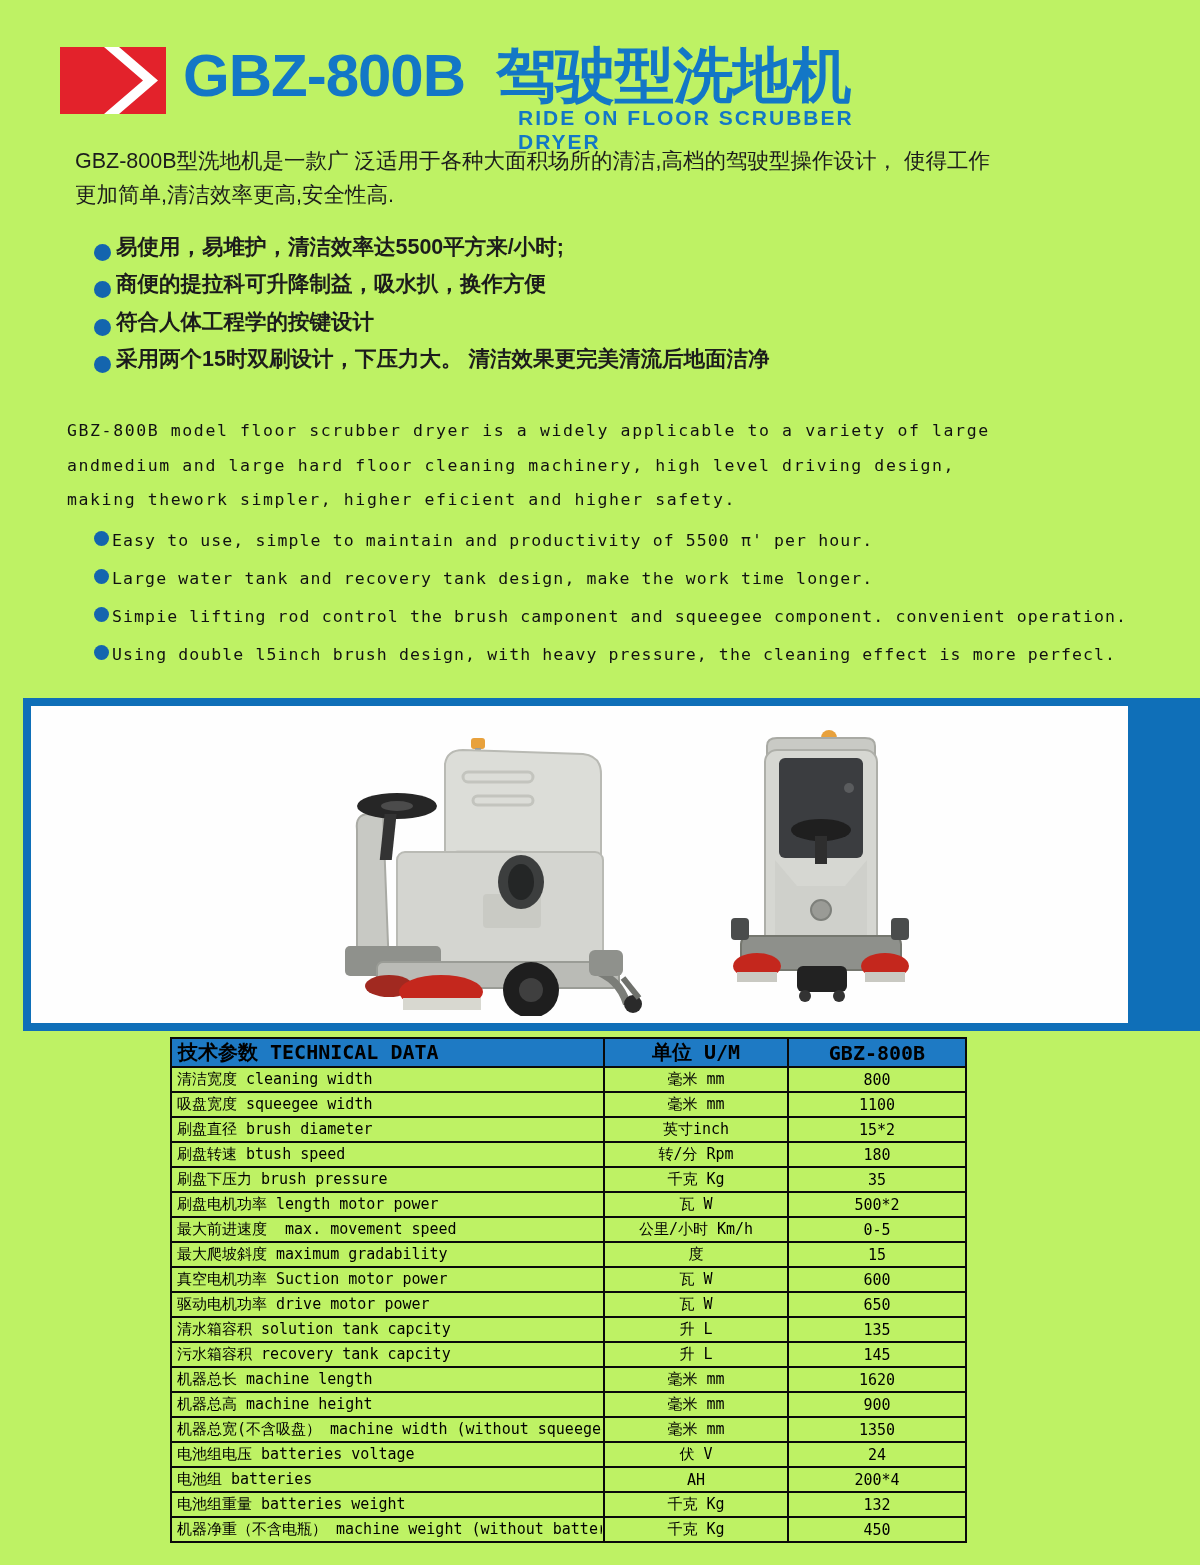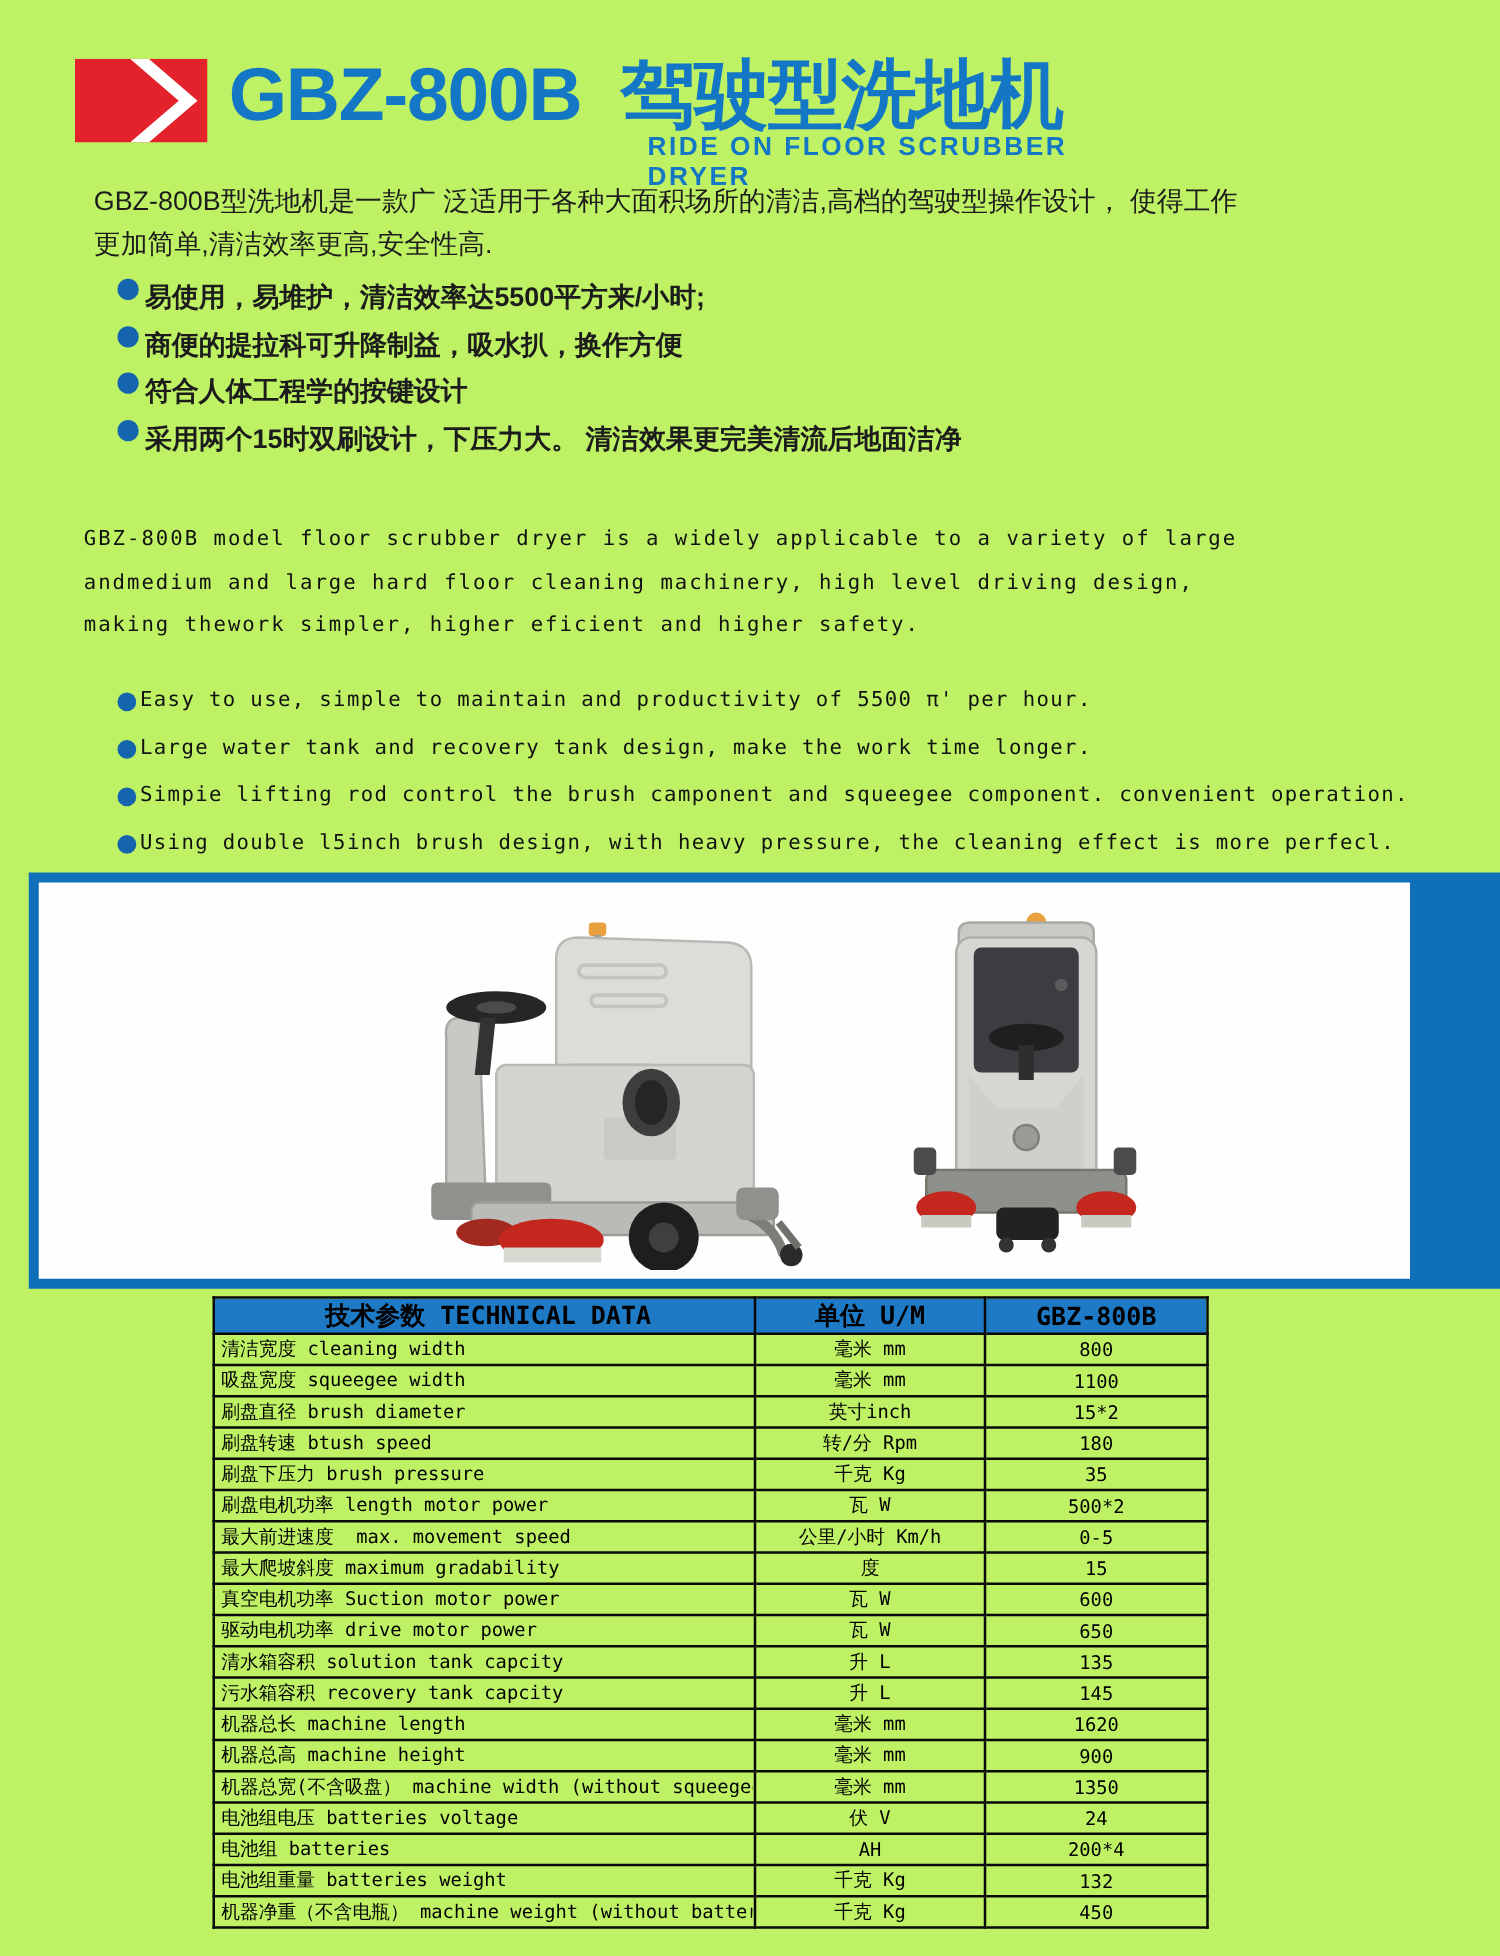--- a/index.html
+++ b/index.html
@@ -10,51 +10,51 @@
   .logo { position:absolute; left:60px; top:47px; width:106px; height:67px; }
   .title { position:absolute; left:183px; top:36px; font-size:60px; font-weight:700;
            color:#1377c6; white-space:pre; letter-spacing:-1px; }
   .subtitle { position:absolute; left:518px; top:106px; width:374px; 
               font-size:21px; font-weight:700; color:#1377c6; letter-spacing:2px; }
 
   
   .intro-cn { position:absolute; left:75px; top:144px; width:960px; font-size:21.5px;
               line-height:34px; color:#1c1c1c; font-weight:500; white-space:pre-line; }
   .bullets-cn { position:absolute; left:94px; top:223px; }
-  .bullets-cn .bullet-item { height:37.5px; display:flex; align-items:flex-start;
+  .bullets-cn .bullet-item { height:37.5px; display:flex; align-items:flex-end;
               font-size:21.5px; font-weight:600; color:#1c1c1c; }
   .dot { width:17px; height:17px; border-radius:50%; background:#1465ae;
          margin-right:5px; flex:none; }
 
   
   .intro-en { position:absolute; left:67px; top:414px; width:1110px; font-size:16.5px;
               line-height:34.5px; letter-spacing:1.6px; color:#111;
               font-family:"DejaVu Sans Mono", monospace; white-space:pre-line; }
   .bullets-en { position:absolute; left:94px; top:531px; }
-  .bullets-en .bullet-item { height:38px; display:flex; align-items:flex-end;
+  .bullets-en .bullet-item { height:38px; display:flex; align-items:flex-start;
               font-size:16.5px; letter-spacing:1.1px; color:#111;
               font-family:"DejaVu Sans Mono", monospace; white-space:pre; }
   .bullets-en .dot { width:15px; height:15px; margin-right:3px; }
 
   
   .frame { position:absolute; left:23px; top:698px; width:1177px; height:333px;
            background:#0f6fb8; }
   .frame-inner { position:absolute; left:8px; top:8px; width:1097px; height:317px;
            background:#fefefe; }
   .img-side { position:absolute; left:262px; top:28px; width:378px; height:282px; }
   .img-rear { position:absolute; left:648px; top:22px; width:282px; height:276px; }
 
   
   .spec-table { position:absolute; left:170px; top:1037px; width:795px;
                 border-collapse:collapse; table-layout:fixed;
                 font-family:"DejaVu Sans Mono","Liberation Sans",sans-serif; }
   .spec-table th, .spec-table td { border:2px solid #0a0a0a; overflow:hidden; }
   .spec-table thead th { background:#1e7ac4; color:#000; font-size:20px;
                 font-weight:700; height:25px; padding:0; white-space:pre; }
-  .spec-table thead th.c1 { text-align:center; padding-left:6px; }
+  .spec-table thead th.c1 { text-align:left; padding-left:6px; }
   .spec-table td { height:23px; font-size:15px; color:#000; padding:0;
                 text-align:center; white-space:pre;border-radius:11px; }
   .spec-table td:first-child { text-align:left; padding-left:5px; }
 </style>
 </head>
 <body>
 
 <div id="page">
 
   <svg class="logo" viewBox="0 0 106 67">

